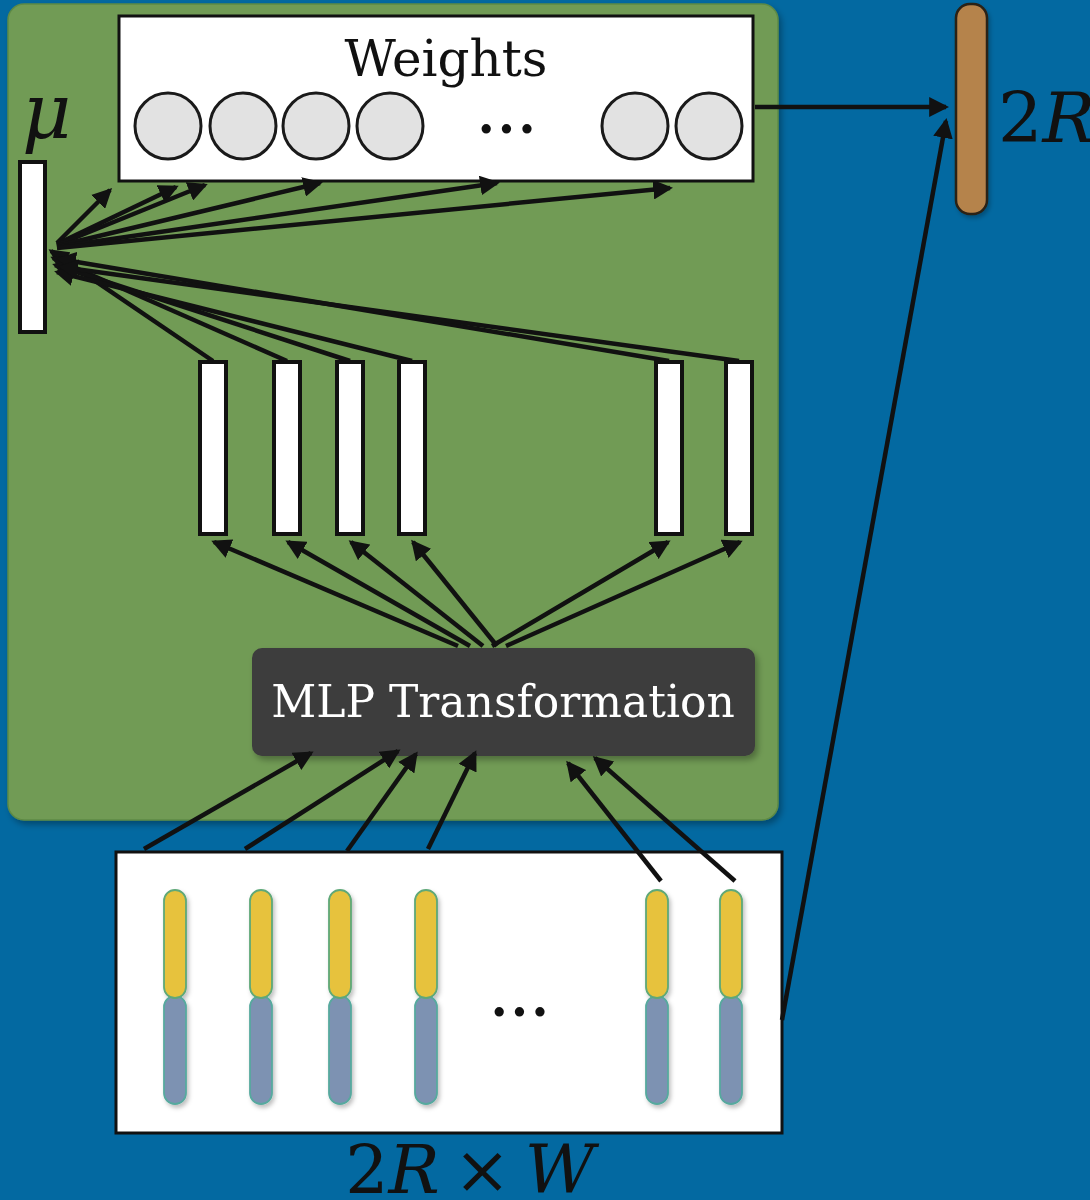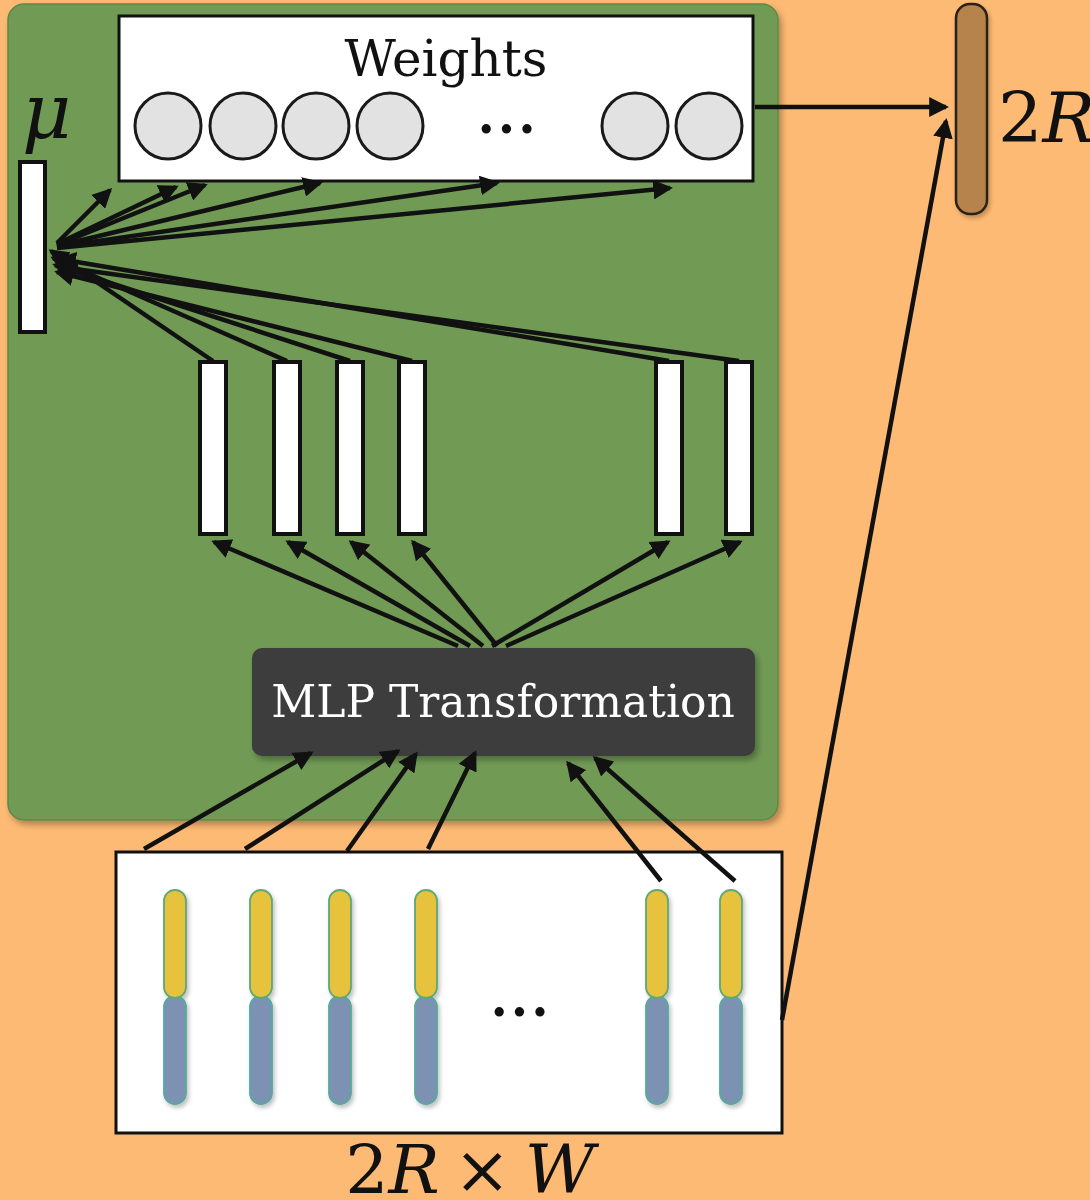--- a/index.html
+++ b/index.html
@@ -1,16 +1,16 @@
 <!DOCTYPE html>
 <html><head>
 <meta charset="utf-8">
 <style>
   html,body{margin:0;padding:0;background:#ffffff;}
-  .stage{position:relative;width:1090px;height:1200px;background:#fdba74;overflow:hidden;}
+  .stage{position:relative;width:1090px;height:1200px;background:#0369a1;overflow:hidden;}
   svg{display:block;}
   text{font-family:"DejaVu Serif","Liberation Serif",serif;fill:#111;}
   .arrow{stroke:#111;stroke-width:4.5;fill:none;}
   .panel{fill:#719b54;stroke:#5e8a45;stroke-width:1.5;}
   .whitebox{fill:#ffffff;stroke:#111;stroke-width:3;}
   .wcircle{fill:#e2e2e2;stroke:#1a1a1a;stroke-width:3;}
   .vbar{fill:#ffffff;stroke:#111;stroke-width:4;}
   .mlpbox{fill:#3d3d3d;}
   .outbar{fill:#b5834c;stroke:#2b2014;stroke-width:2.5;}
   .cap-top{fill:#e7c23c;stroke:#5ea878;stroke-width:1.8;}

